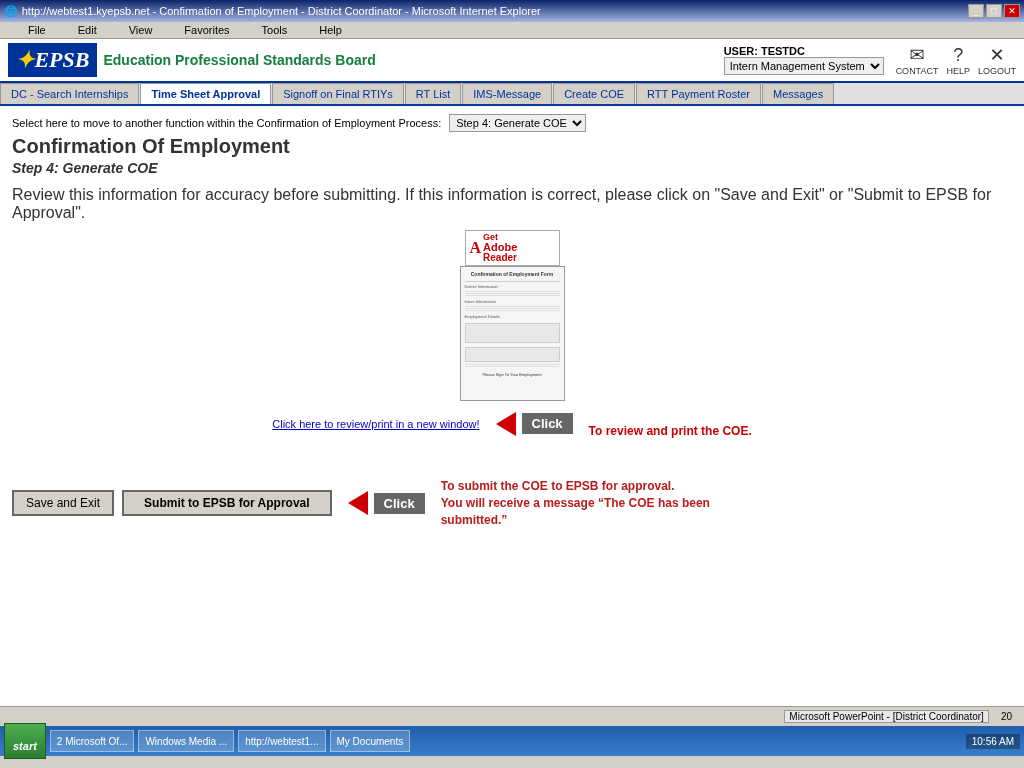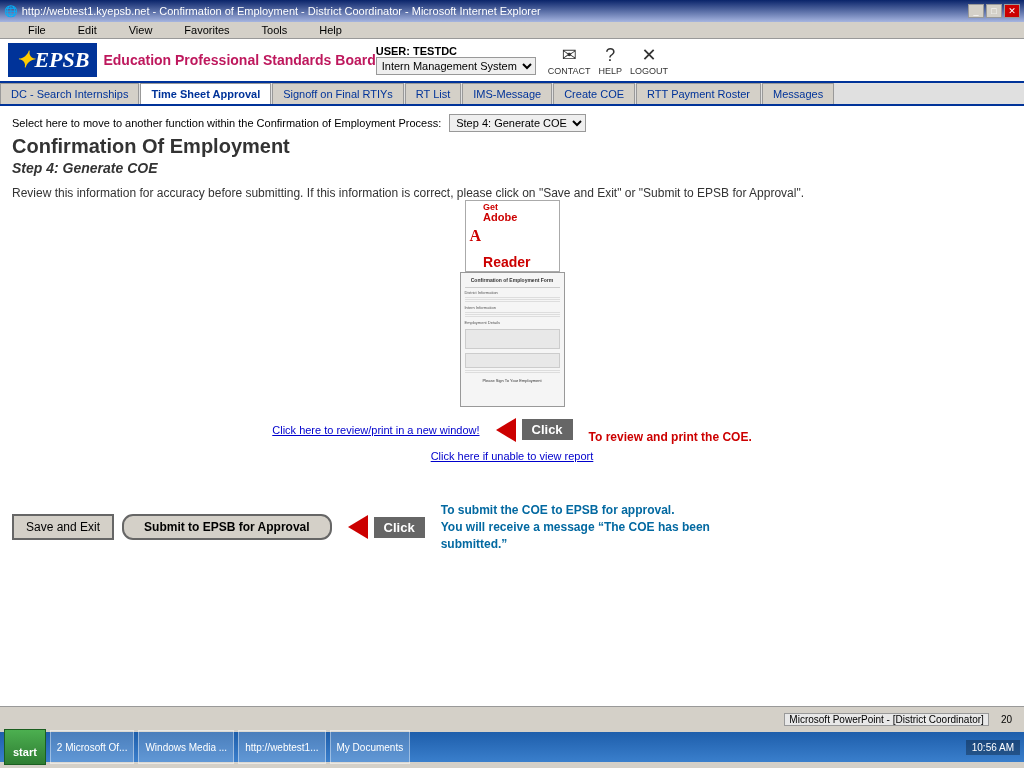--- a/index.html
+++ b/index.html
@@ -37,26 +37,26 @@
       font-size: 11px;
       border-bottom: 1px solid #999;
     }
     .menu-item { cursor: pointer; padding-left: 24px; }
 
     
     .app-header {
       background: white;
       display: flex;
       align-items: center;
-      justify-content: flex-start;
+      justify-content: space-between;
       padding: 4px 8px;
       border-bottom: 2px solid #003399;
     }
     .logo-area { display: flex; align-items: center; gap: 6px; }
-    .app-title-text { font-size: 14px; color: #be185d; font-weight: bold; }
+    .app-title-text { font-size: 14px; color: #15803d; font-weight: bold; }
 
     .user-area { display: flex; align-items: center; gap: 12px; }
     .ims-select {
       display: flex; align-items: center; gap: 2px;
     }
     .ims-select select { font-size: 11px; padding: 1px; border: 1px solid #999; }
 
     .header-icons { display: flex; align-items: center; gap: 8px; }
     .header-icon-btn {
       display: flex; flex-direction: column; align-items: center;
@@ -108,23 +108,23 @@
     }
     .page-subtitle {
       font-size: 14px;
       font-style: italic;
       font-weight: bold;
       color: #333;
       margin-bottom: 10px;
     }
 
     .review-notice {
-      font-size: 12px;
+      font-size: 16px;
       color: #333;
-      margin-bottom: 0;
+      margin-bottom: 8px;
     }
 
     
     .doc-preview-area {
       display: flex;
       flex-direction: column;
       align-items: center;
       margin-bottom: 8px;
     }
 
@@ -197,21 +197,21 @@
     .action-btn {
       padding: 4px 12px;
       font-size: 12px;
       border: 2px solid #666;
       background: #d4d0c8;
       cursor: pointer;
       font-weight: normal;
     }
 
     .submit-instruction {
-      color: #0369a1;
+      color: #b91c1c;
       font-size: 12px;
       font-weight: bold;
       max-width: 280px;
       line-height: 1.4;
     }
 
     
     .taskbar {
       background: linear-gradient(to bottom, #1e5eab, #3a7fcc);
       height: 30px;
@@ -222,28 +222,29 @@
     }
     .start-btn {
       background: linear-gradient(to bottom, #4caf50, #2e7d32);
       color: white;
       font-size: 11px;
       font-weight: bold;
       padding: 16px 8px;
       border: 1px solid #1b5e20;
       cursor: pointer;
       height: 36px;
+      font-style: italic;
     }
     .taskbar-item {
       background: rgba(255,255,255,0.2);
       color: white;
       font-size: 10px;
       padding: 2px 6px;
       border: 1px solid rgba(255,255,255,0.4);
-      height: 34px;
+      height: 22px;
       display: flex; align-items: center;
       cursor: pointer;
       white-space: nowrap;
     }
     .taskbar-right {
       margin-left: auto;
       display: flex;
       align-items: center;
       gap: 4px;
       color: white;
@@ -251,21 +252,21 @@
     }
     .taskbar-clock {
       background: rgba(0,0,0,0.3);
       padding: 2px 6px;
       color: white;
       font-size: 10px;
     }
 
     .ppt-status-bar {
       background: #d4d0c8;
-      height: 26px;
+      height: 20px;
       display: flex;
       align-items: center;
       justify-content: flex-end;
       padding: 6px 8px;
       font-size: 10px;
       border-top: 1px solid #999;
     }
     .ppt-status-item {
       background: #e8e8e8;
       border: 1px solid #999;
@@ -278,21 +279,21 @@
       background: white;
       border: 1px solid #aaa;
       padding: 2px 4px;
       font-size: 10px;
       gap: 2px;
       margin-bottom: 0;
       width: 95px;
     }
     .get-text { color: #cc0000; font-size: 9px; font-weight: bold; }
     .adobe-logo-a { color: #cc0000; font-size: 16px; font-weight: bold; font-family: serif; }
-    .reader-text { color: #cc0000; font-size: 14px; font-weight: bold; margin-top: 32px; }
+    .reader-text { color: #cc0000; font-size: 10px; font-weight: bold; }
   </style>
 </head>
 <body>
 
 <div class="title-bar">
   <div class="title-bar-left">
     <span>🌐</span>
     <span>http://webtest1.kyepsb.net - Confirmation of Employment - District Coordinator - Microsoft Internet Explorer</span>
   </div>
   <div class="title-bar-right">
@@ -405,28 +406,25 @@
 
   <div style="display:flex;align-items:center;justify-content:center;gap:16px;margin-top:6px;">
     <a class="doc-link">Click here to review/print in a new window!</a>
     <div class="click-arrow-group">
       <div class="red-arrow"></div>
       <button class="click-btn">Click</button>
     </div>
     <span class="instruction-text">To review and print the COE.</span>
   </div>
 
-  <div class="unable-link-row">
-    <a class="doc-link">Click here if unable to view report</a>
-  </div>
 
   <div class="bottom-area">
     <div class="btn-group">
       <button class="action-btn">Save and Exit</button>
-      <button class="action-btn" style="font-weight:bold;padding:4px 20px;border-radius:11px;">Submit to EPSB for Approval</button>
+      <button class="action-btn" style="font-weight:bold;padding:4px 20px;">Submit to EPSB for Approval</button>
     </div>
     <div class="click-arrow-group">
       <div class="red-arrow"></div>
       <button class="click-btn">Click</button>
     </div>
     <div class="submit-instruction" style="white-space:pre-line;">To submit the COE to EPSB for approval.
 You will receive a message “The COE has been submitted.”</div>
   </div>
 
 </div>

